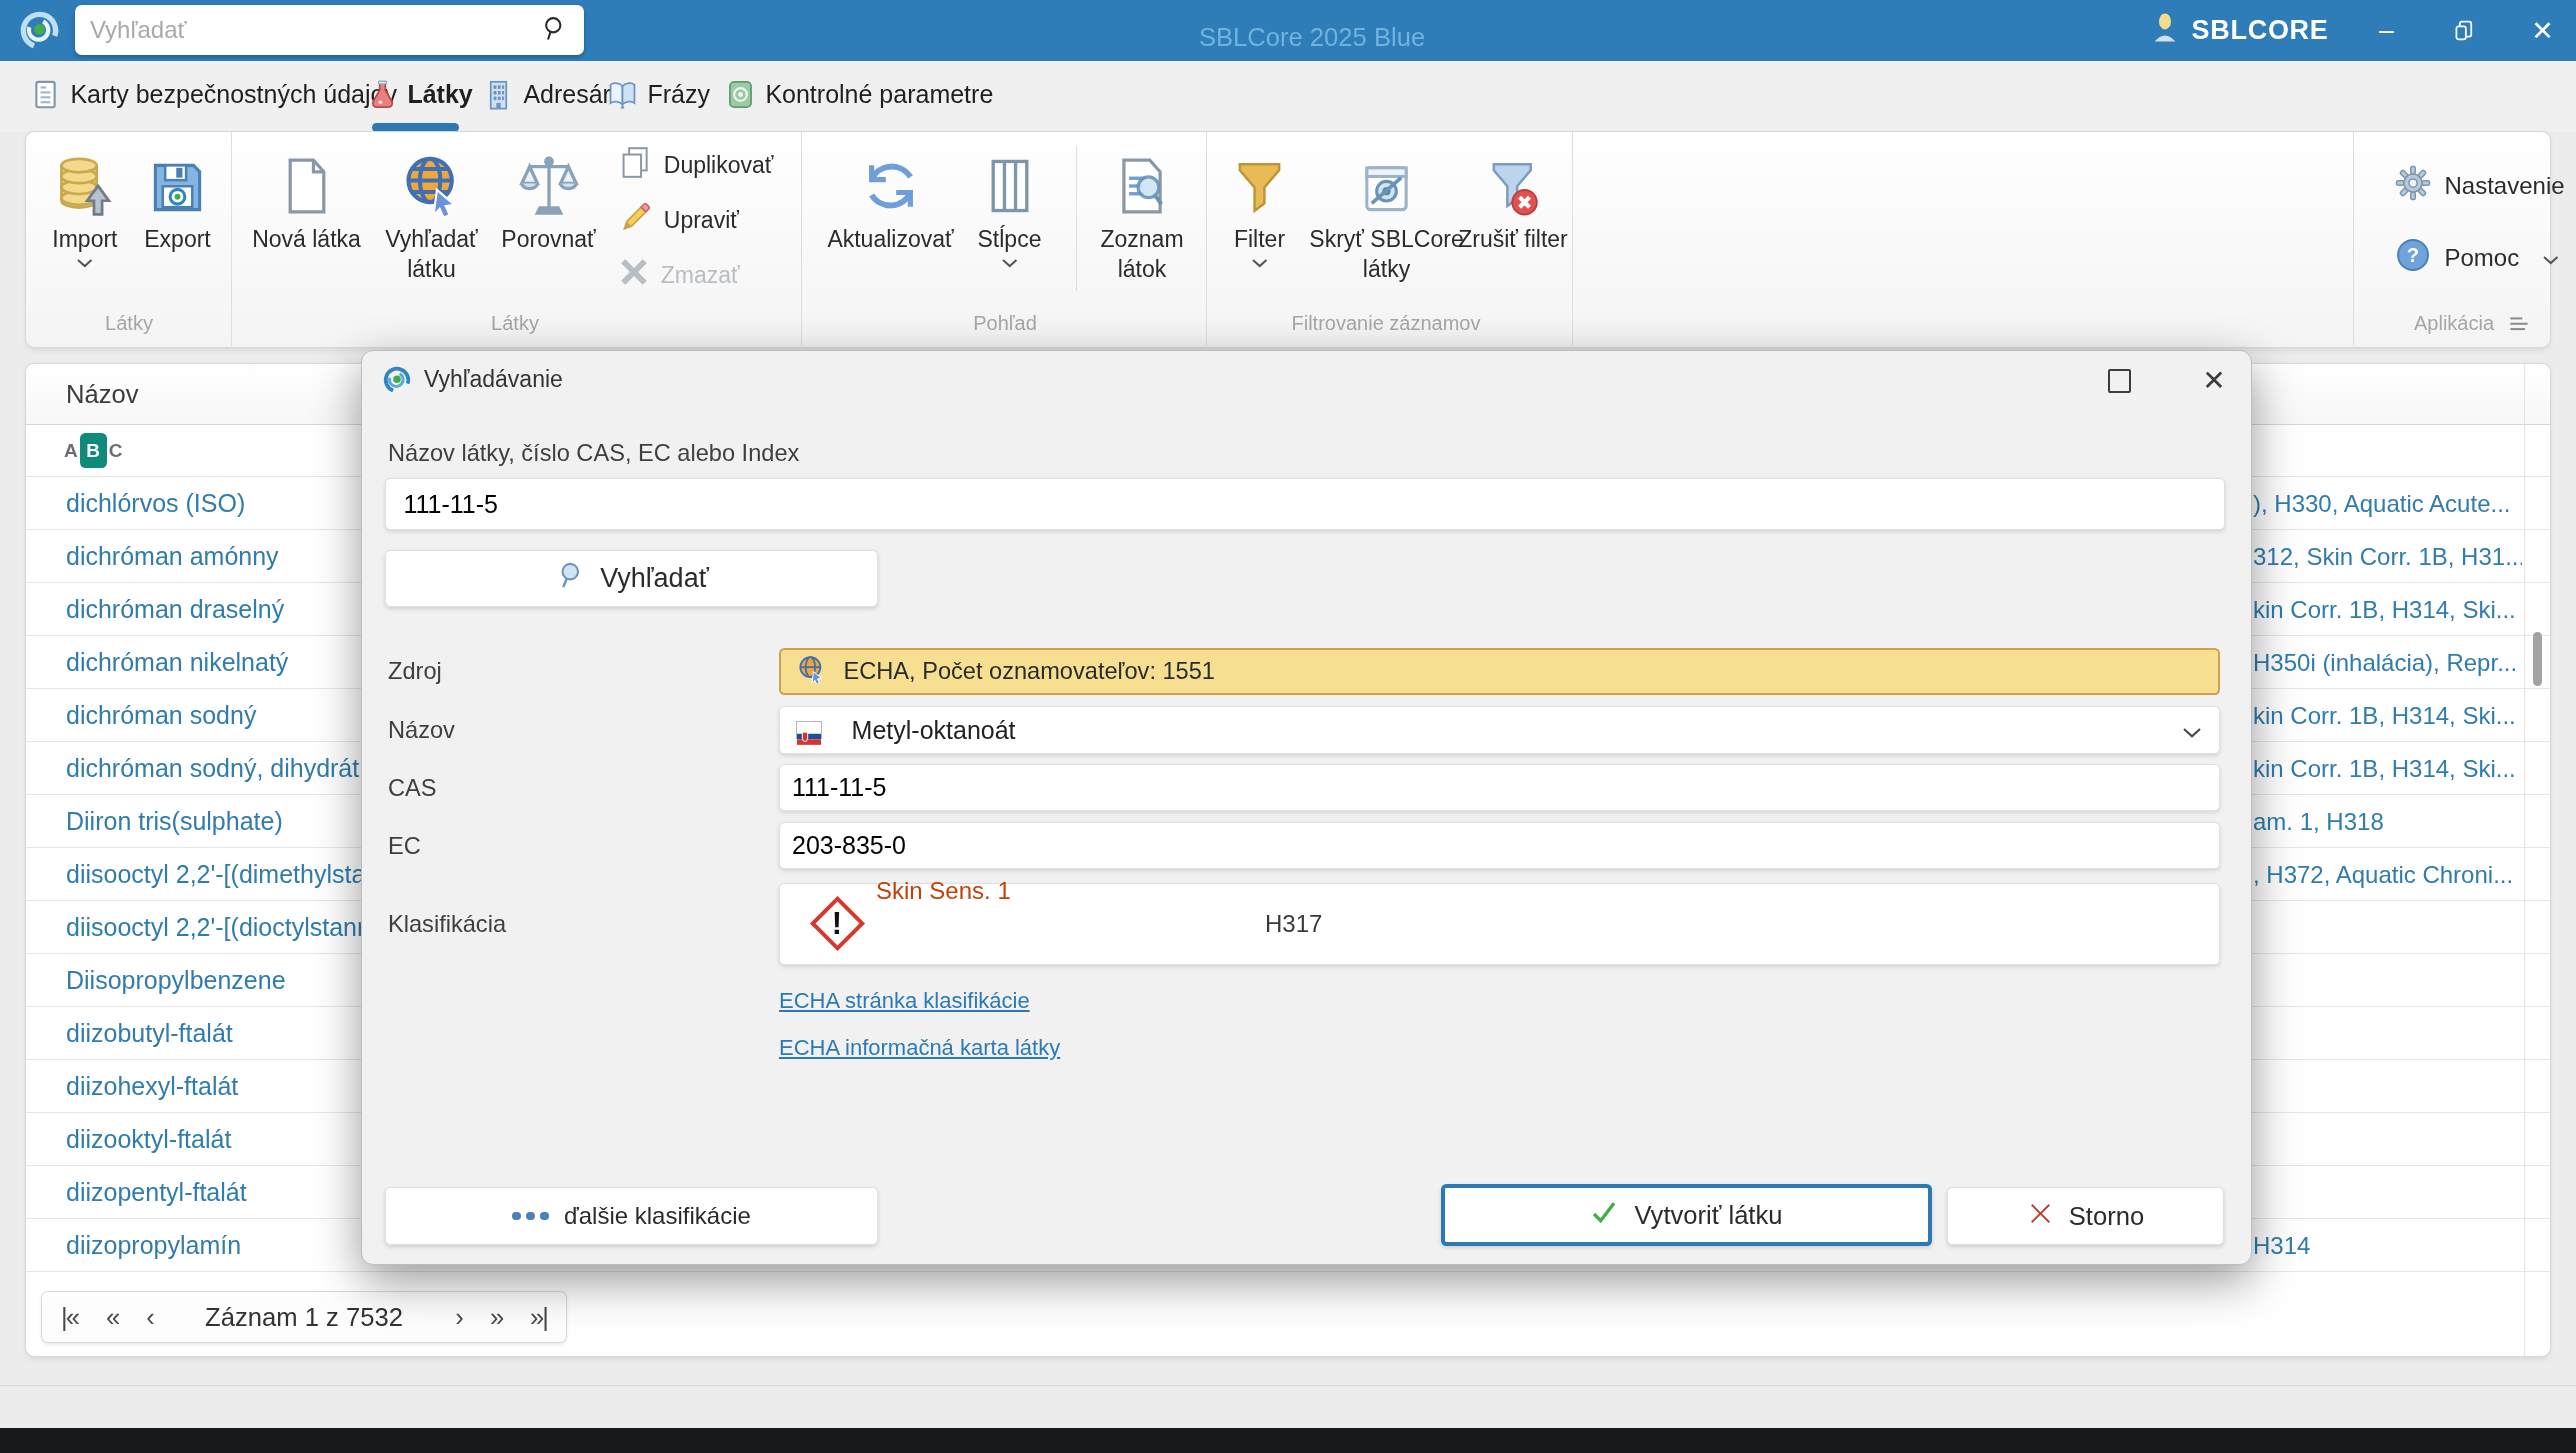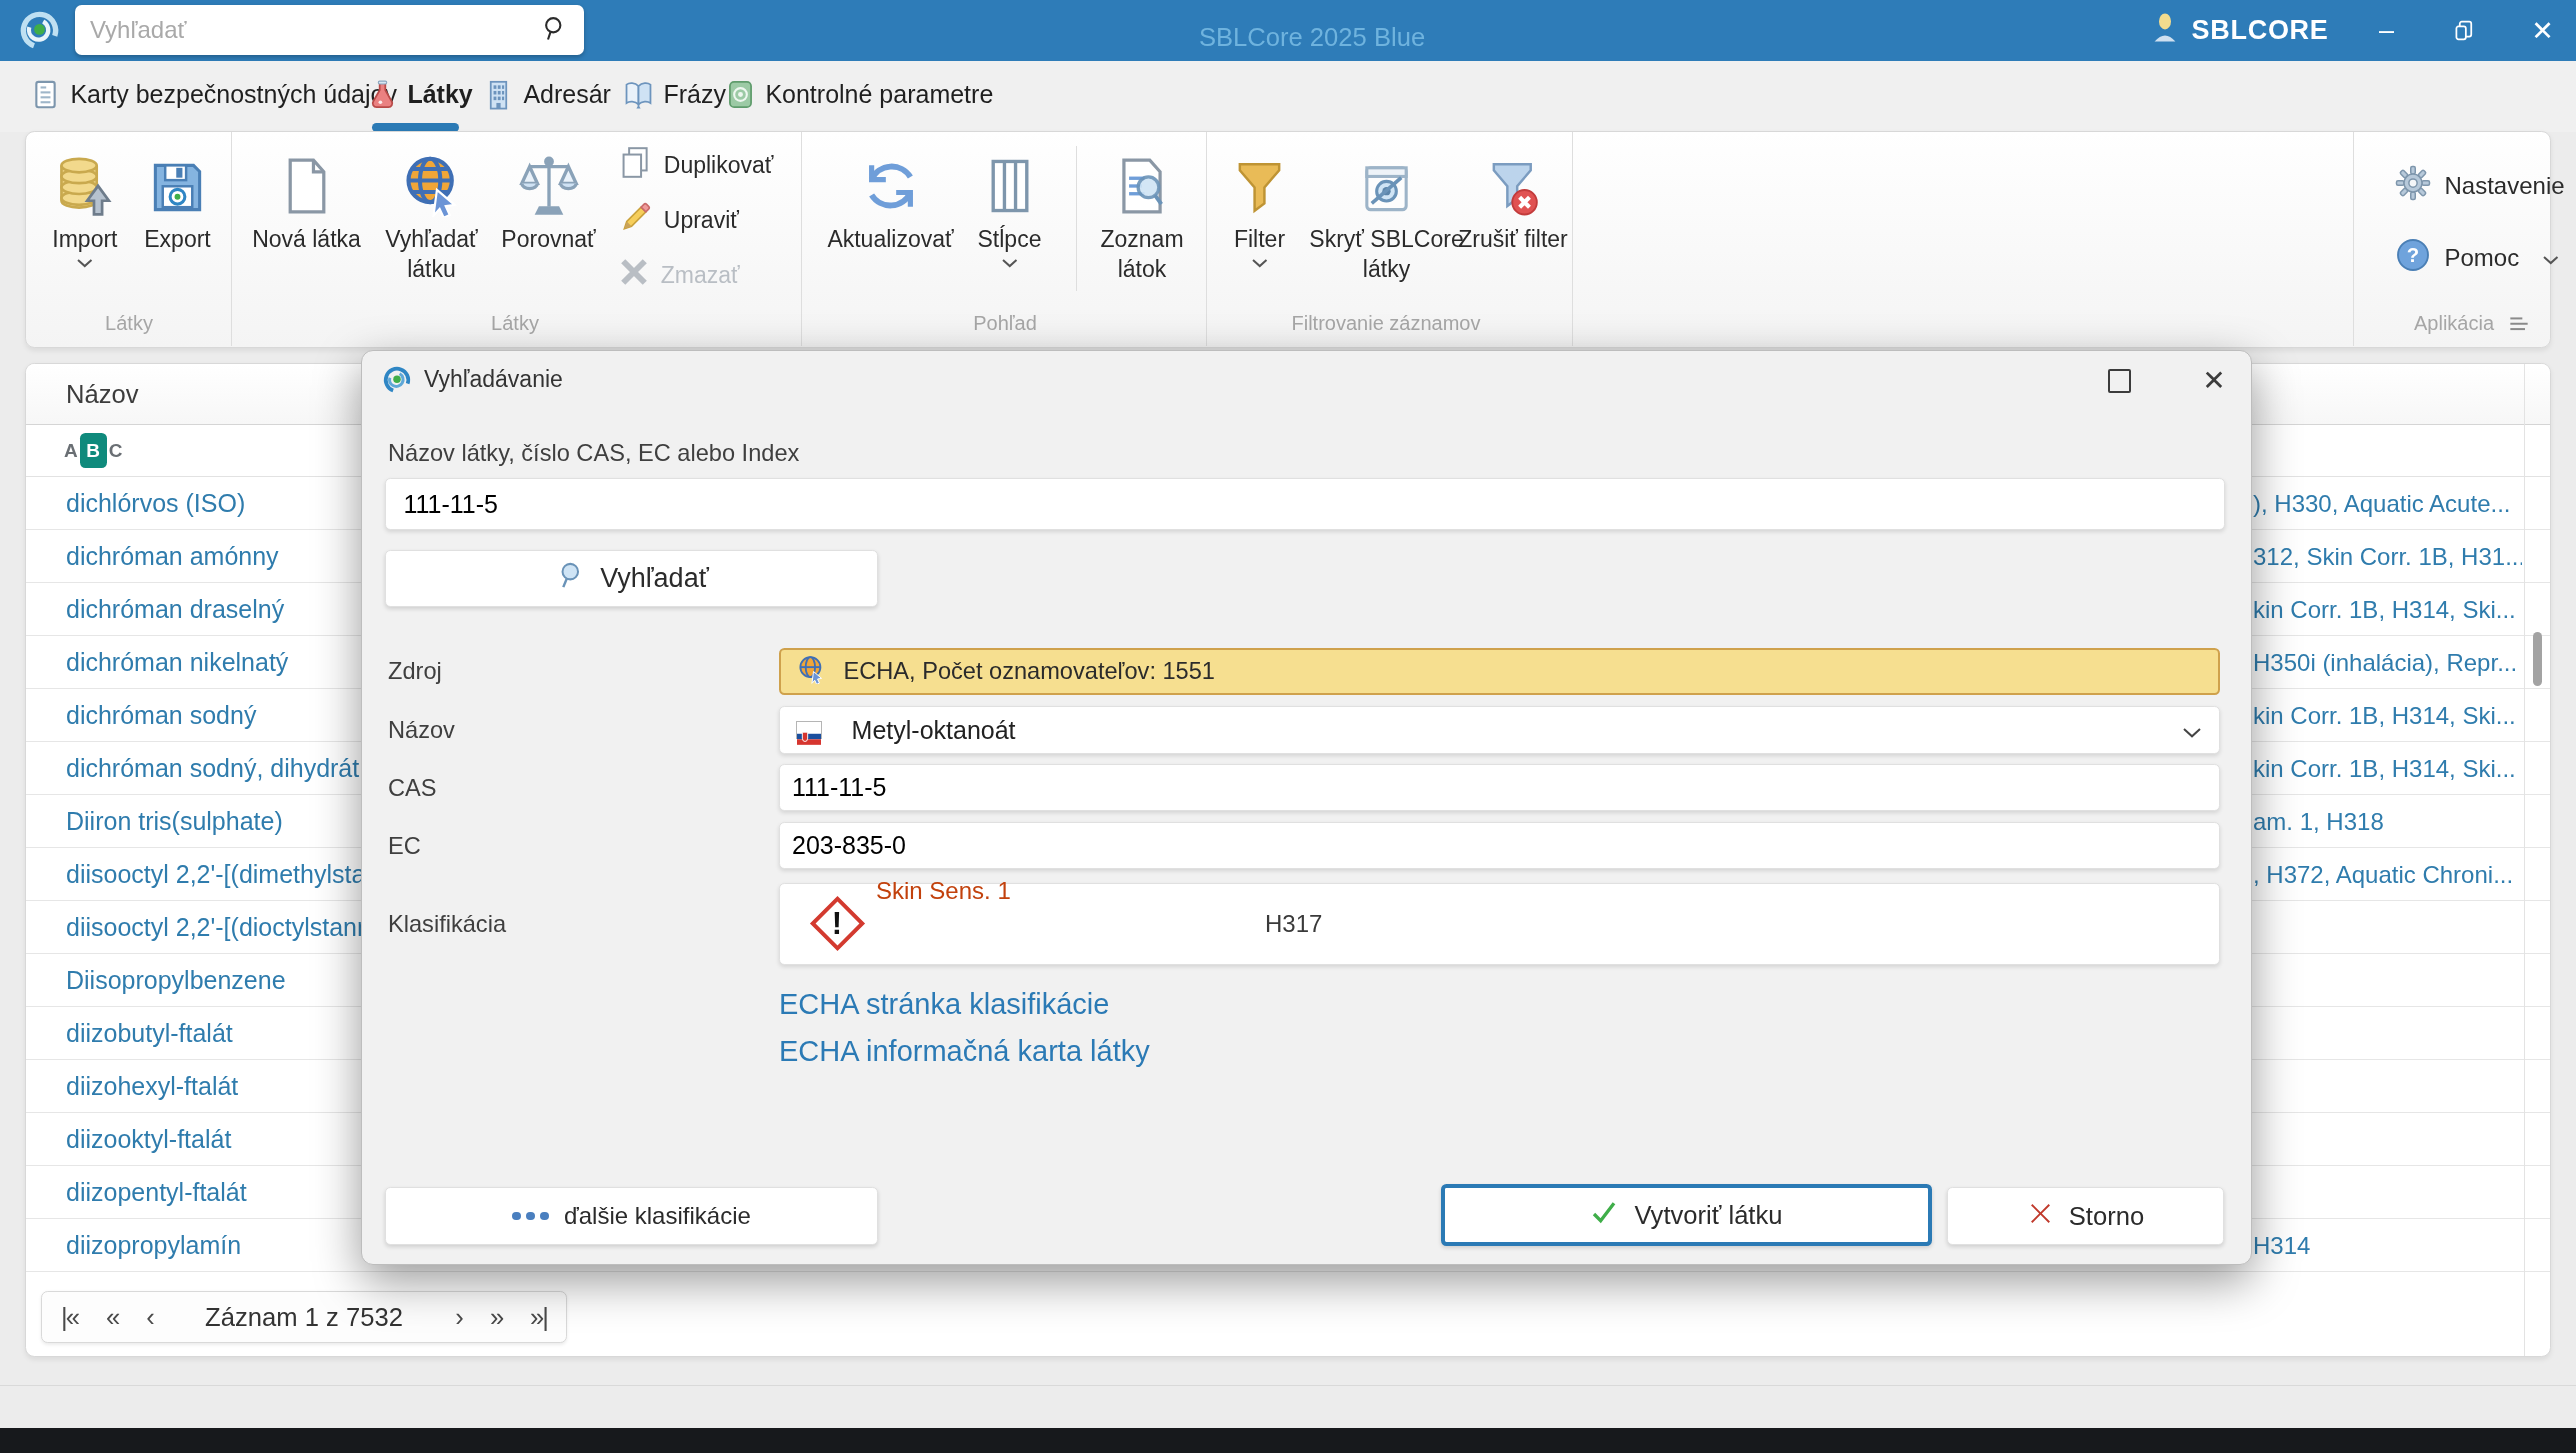--- a/index.html
+++ b/index.html
@@ -85,21 +85,21 @@
     display:flex;align-items:center;font-size:25px;color:#222;}
   .field input{border:none;outline:none;width:100%;font-size:25px;color:#000000;background:transparent;padding:0 17.5px;font-family:inherit;}
   .btn{position:absolute;background:#fff;border:0.7px solid #e0e0e0;border-radius:5.4px;box-shadow:0 2px 4.7px rgba(0,0,0,.14);
     display:flex;align-items:center;justify-content:center;gap:15px;font-size:25.6px;color:#2b2b2b;cursor:default;}
   .btn.primary{border:4px solid var(--accent);gap:16px;}
   .yellowbox{position:absolute;background:var(--highlight-bg);border:2px solid var(--highlight-border);border-radius:5.4px;
     display:flex;align-items:center;gap:17.5px;padding:0 15px;font-size:23.6px;color:#2b2b2b;}
   .dropdown{position:absolute;background:#fff;border:0.7px solid #e0e0e0;border-radius:5.4px;box-shadow:0 2px 4.7px rgba(0,0,0,.12);
     display:flex;align-items:center;gap:30px;padding:0 16px;font-size:25px;color:#222;}
   .dd-chev{position:absolute;right:17.5px;}
-  .link{position:absolute;font-size:29px;color:var(--link);}
+  .link{position:absolute;font-size:22px;color:var(--link);text-decoration:underline;}
   .ghs{position:absolute;left:456px;top:553px;width:39px;height:39px;border:4px solid #d33a2f;background:#fff;transform:rotate(45deg);
     display:flex;align-items:center;justify-content:center;}
   .ghs span{transform:rotate(-45deg);font-weight:bold;font-size:31px;color:#111;}
   .dots{display:flex;gap:5.4px;align-items:center;}
   .dots i{width:8.7px;height:8.7px;border-radius:50%;background:#4a7fbf;}
   .flag{width:25.6px;height:18px;border:0.7px solid #b5b5b5;display:block;}
 </style>
 </head>
 <body>
 
@@ -180,21 +180,21 @@
             <rect x="27" y="17" width="3" height="5"></rect>
             <rect x="15" y="25" width="4" height="5"></rect>
             <rect x="21" y="25" width="4" height="5"></rect>
             <rect x="27" y="25" width="3" height="5"></rect>
             <rect x="19" y="34" width="6" height="8"></rect>
           </g>
         </svg>
     </span>
     <span>Adresár</span>
   </div>
-  <div class="tab" style="left:623px">
+  <div class="tab" style="left:607px">
     <span class="tabicon">
       <svg viewBox="0 0 44 44">
           <path d="M22 10 C17 5 9 5 5 8 v26 c4 -3 12 -3 17 2 z" fill="#eaf2fa" stroke="#6d94bd" stroke-width="2.5"></path>
           <path d="M22 10 C27 5 35 5 39 8 v26 c-4 -3 -12 -3 -17 2 z" fill="#cfe2f4" stroke="#6d94bd" stroke-width="2.5"></path>
           <path d="M22 37 l-3 5 h6 z" fill="#6d94bd"></path>
         </svg>
     </span>
     <span>Frázy</span>
   </div>
   <div class="tab" style="left:725px">

